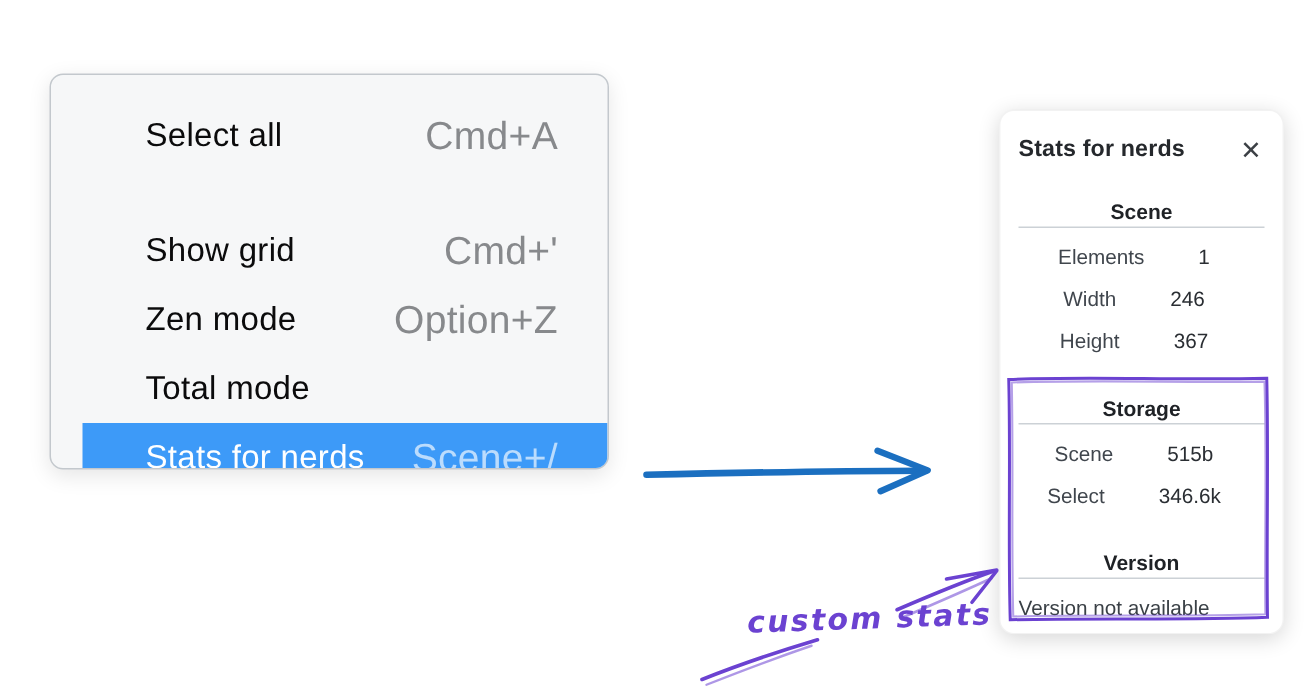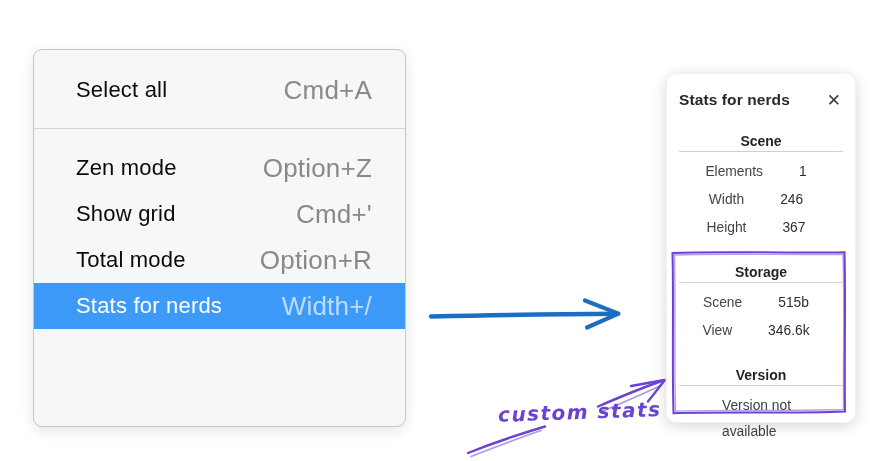--- a/index.html
+++ b/index.html
@@ -5,27 +5,27 @@
   * { margin:0; padding:0; box-sizing:border-box; }
   html,body { background:#ffffff; }
   .canvas {
     position:relative; width:873px; height:461px;
     background:#ffffff; overflow:hidden;
     font-family:"Liberation Sans", sans-serif;
   }
 
   
   .context-menu {
-    position:absolute; left:33px; top:49px; width:373px; height:378px;
+    position:absolute; left:33px; top:49px; width:373px; height:264px;
     background:#f6f7f8;
     border:1.5px solid #c3c8cd;
     border-radius:9px;
     box-shadow:0 4px 14px rgba(0,0,0,0.10);
     overflow:hidden;
-    display:flex; flex-direction:column;
+    display:flex; flex-direction:column;padding-left:21px;
   }
   .menu-section-top { padding:17px 0 15px; }
   .menu-section-bottom { padding:16px 0 15px; }
   .menu-separator { height:1px; background:#d4d7da; width:100%; }
   .menu-item {
     height:46px; display:flex; align-items:center; justify-content:space-between;
     padding:0 33px 0 42px;
     font-size:22px; color:#0b0b0c; letter-spacing:0.2px;
     cursor:default;
   }
@@ -56,21 +56,21 @@
   }
   .section-header.tight { margin-top:19px; }
   .stat-rows { margin-top:6px; padding-right:10px; }
   .stat-row {
     display:flex; justify-content:center;
     font-size:13.8px; line-height:28px;gap:36px;
   }
   .stat-row .stat-label { color:#40464d; }
   .stat-row .stat-value { color:#2a2e33; }
   .version-note {
-    margin-top:7px; font-size:13.8px; line-height:26px; color:#3a4046;margin-left:43px;
+    margin-top:7px; font-size:13.8px; line-height:26px; color:#3a4046;
   }
 
   
   .annotation-svg { position:absolute; pointer-events:none; }
   .custom-stats-label {
     position:absolute; left:498px; top:400px;
     font-size:20px; font-style:italic; font-weight:bold;
     letter-spacing:1.5px; transform:rotate(-2deg);
     font-family:"DejaVu Sans", sans-serif;
   }
@@ -83,34 +83,33 @@
   <div class="context-menu">
     <div class="menu-section-top">
       <div class="menu-item">
         <span class="label">Select all</span>
         <span class="shortcut">Cmd+A</span>
       </div>
     </div>
     <div class="menu-separator"></div>
     <div class="menu-section-bottom">
       <div class="menu-item">
+        <span class="label">Show grid</span>
+        <span class="shortcut">Cmd+'</span>
+      </div>
+      <div class="menu-item">
         <span class="label">Zen mode</span>
         <span class="shortcut">Option+Z</span>
       </div>
       <div class="menu-item">
-        <span class="label">Show grid</span>
-        <span class="shortcut">Cmd+'</span>
-      </div>
-      <div class="menu-item">
         <span class="label">Total mode</span>
-        <span class="shortcut">Option+R</span>
       </div>
       <div class="menu-item selected" style="background: rgb(61, 154, 248);">
         <span class="label">Stats for nerds</span>
-        <span class="shortcut">Width+/</span>
+        <span class="shortcut">Scene+/</span>
       </div>
     </div>
   </div>
 
   <svg class="annotation-svg" style="left:428px; top:296px;" width="200" height="38" viewBox="0 0 200 38">
     <path d="M 3 20.5 C 60 19.2, 130 18.0, 189 17.8" fill="none" stroke-width="4.4" stroke-linecap="round" stroke="#1b6fc0"></path>
     <path d="M 157 4.5 L 190.5 17.6 L 159 31.5" fill="none" stroke-width="4.2" stroke-linecap="round" stroke-linejoin="round" stroke="#1b6fc0"></path>
   </svg>
 
   <div class="stats-panel">
@@ -138,21 +137,21 @@
     </div>
 
     <div>
       <div class="section-header tight">Storage</div>
       <div class="stat-rows">
         <div class="stat-row">
           <span class="stat-label">Scene</span>
           <span class="stat-value">515b</span>
         </div>
         <div class="stat-row">
-          <span class="stat-label">View</span>
+          <span class="stat-label">Select</span>
           <span class="stat-value">346.6k</span>
         </div>
       </div>
     </div>
 
     <div>
       <div class="section-header tight">Version</div>
       <div class="version-note">Version not available</div>
     </div>
   </div>

